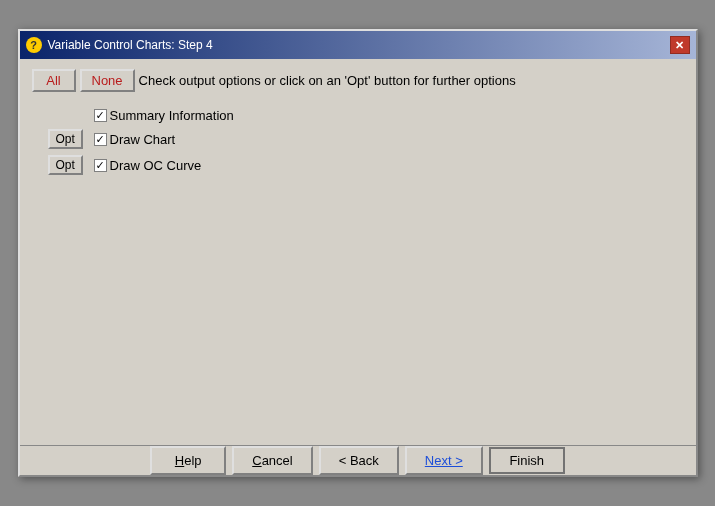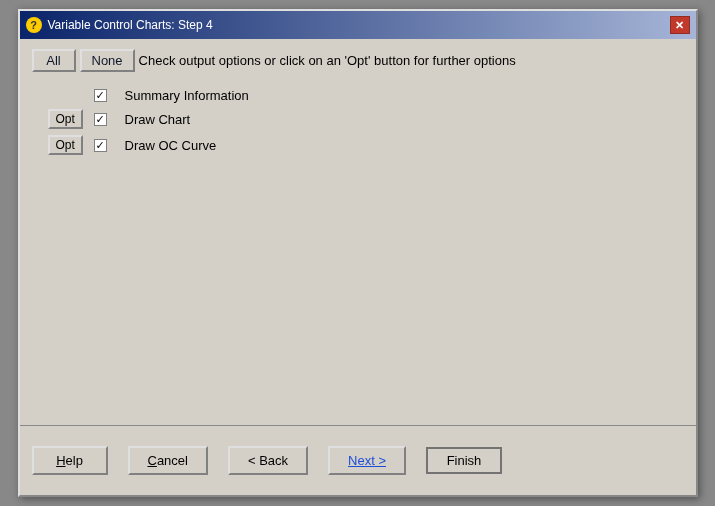--- a/index.html
+++ b/index.html
@@ -91,21 +91,21 @@
 
     .btn-small {
       background: #d4d0c8;
       border: 2px solid;
       border-color: #dfdfdf #808080 #808080 #dfdfdf;
       padding: 2px 10px;
       font-size: 13px;
       cursor: pointer;
       min-width: 44px;
       text-align: center;
-      color: #0f172a;
+      color: #b91c1c;
     }
 
     .toolbar-label {
       font-size: 13px;
       color: #000;
     }
 
     .options-area {
       padding: 4px 8px 4px 16px;
     }
@@ -131,21 +131,21 @@
       border-color: #dfdfdf #808080 #808080 #dfdfdf;
       padding: 1px 6px;
       font-size: 12px;
       cursor: pointer;
       color: #000;
     }
 
     .checkbox-cell {
       display: flex;
       align-items: center;
-      gap: 18px;
+      gap: 3px;
       text-align: center;
     }
 
     .win-checkbox {
       width: 13px;
       height: 13px;
       border: 1px solid #808080;
       background: white;
       display: inline-flex;
       align-items: center;
@@ -166,24 +166,25 @@
       color: #000;
     }
 
     .content-area {
       min-height: 250px;
     }
 
     .bottom-bar {
       background: #d4d0c8;
       border-top: 1px solid #888;
-      padding: 20px 12px;
-      display: flex;
-      align-items: center;
-      gap: 20px;
+      padding: 0 12px;
+      display: flex;
+      align-items: center;
+      gap: 6px;
+      justify-content: center;
     }
 
     .btn-bottom {
       background: #d4d0c8;
       border: 2px solid;
       border-color: #dfdfdf #808080 #808080 #dfdfdf;
       padding: 5px 18px;
       font-size: 13px;
       cursor: pointer;
       min-width: 76px;

